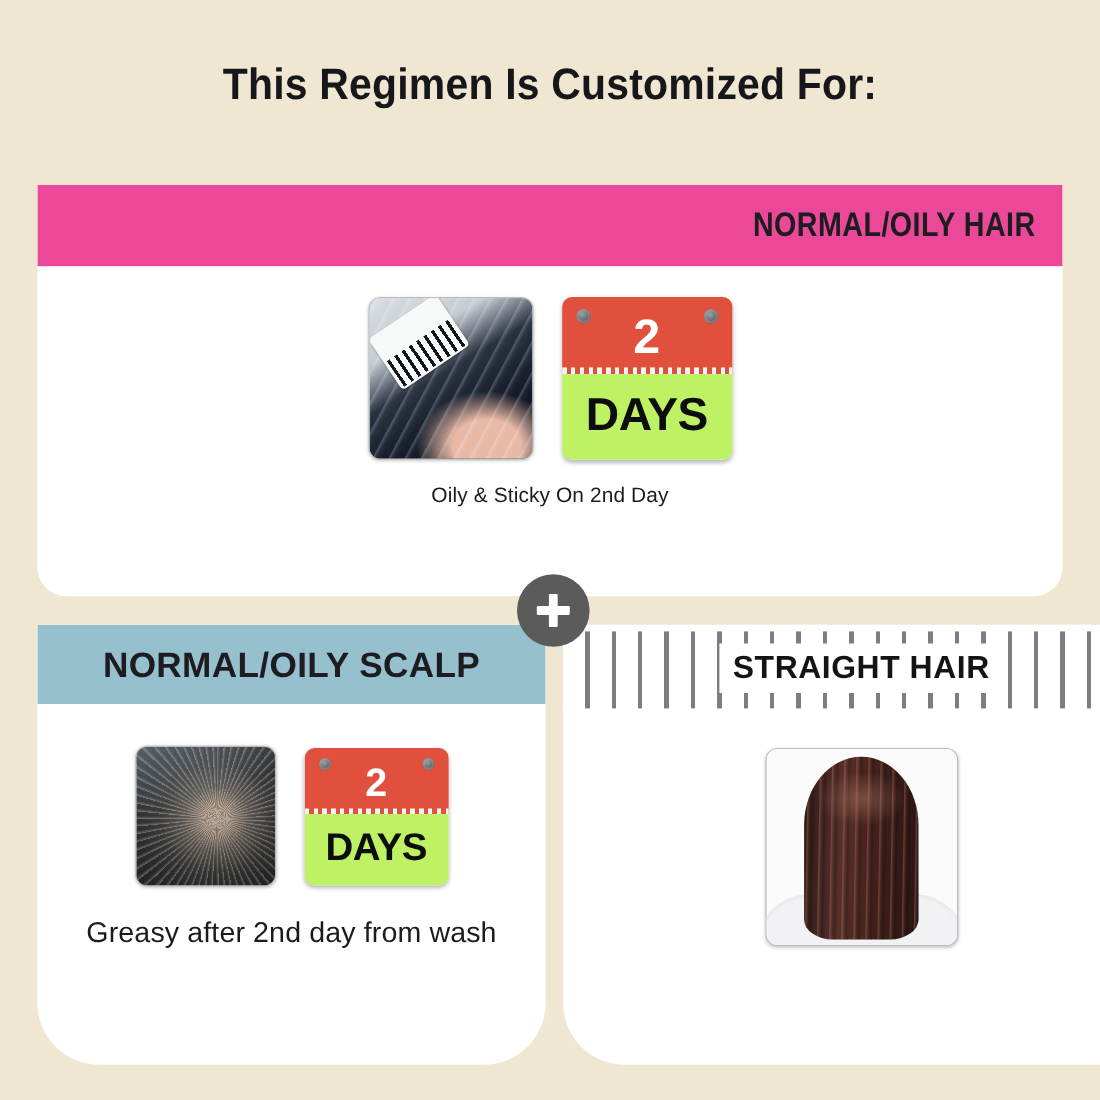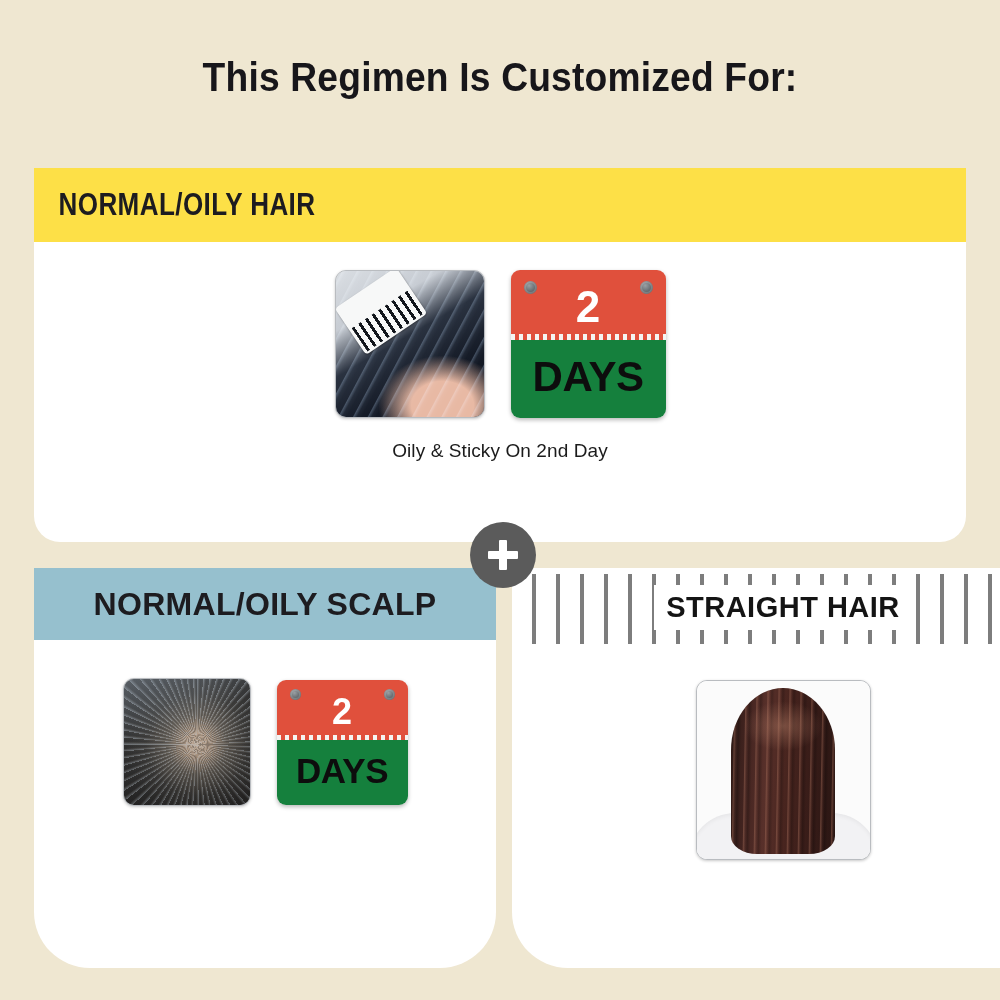--- a/index.html
+++ b/index.html
@@ -37,24 +37,24 @@
     top: 168px;
     width: 932px;
     height: 374px;
     background: #ffffff;
     border-radius: 0 0 26px 26px;
     overflow: hidden;
   }
   .band-taupe {
     width: 100%;
     height: 74px;
-    background: #fde047;
-    display: flex;
-    align-items: center;
-    justify-content: flex-start;
+    background: #ec4899;
+    display: flex;
+    align-items: center;
+    justify-content: flex-end;
   }
   .band-label {
     font-family: "Liberation Sans", sans-serif;
     font-weight: bold;
     font-size: 31px;
     color: #1d1c20;
     letter-spacing: 0.5px;
     transform: scaleX(0.84);
   }
   .hair-body {
@@ -219,21 +219,21 @@
     line-height: 1;
     color: #ffffff;
     margin-top: 4px;
   }
   .cal-sm .cal-num { font-size: 36px; }
   .cal-bottom {
     flex: 1;
     display: flex;
     align-items: center;
     justify-content: center;
-    background: #15803d;
+    background: #bef264;
   }
   .cal-word {
     font-family: "Liberation Sans", sans-serif;
     font-weight: bold;
     font-size: 42px;
     color: #0d0d0d;
     letter-spacing: -0.5px;
     line-height: 1;
     margin-bottom: 4px;
   }
@@ -434,20 +434,21 @@
           <span class="cal-num">2</span>
           <span class="cal-teeth"></span>
         </div>
         <div class="cal-bottom">
           <span class="cal-word">DAYS</span>
         </div>
       </div>
 
     </div>
 
+    <div class="caption caption-scalp">Greasy after 2nd day from wash</div>
   </div>
 </div>
 
 <div class="card-straight">
 
   <div class="band-stripes">
     <div class="stripes-layer"></div>
     <span class="band-label-stripes">STRAIGHT HAIR</span>
   </div>
 

